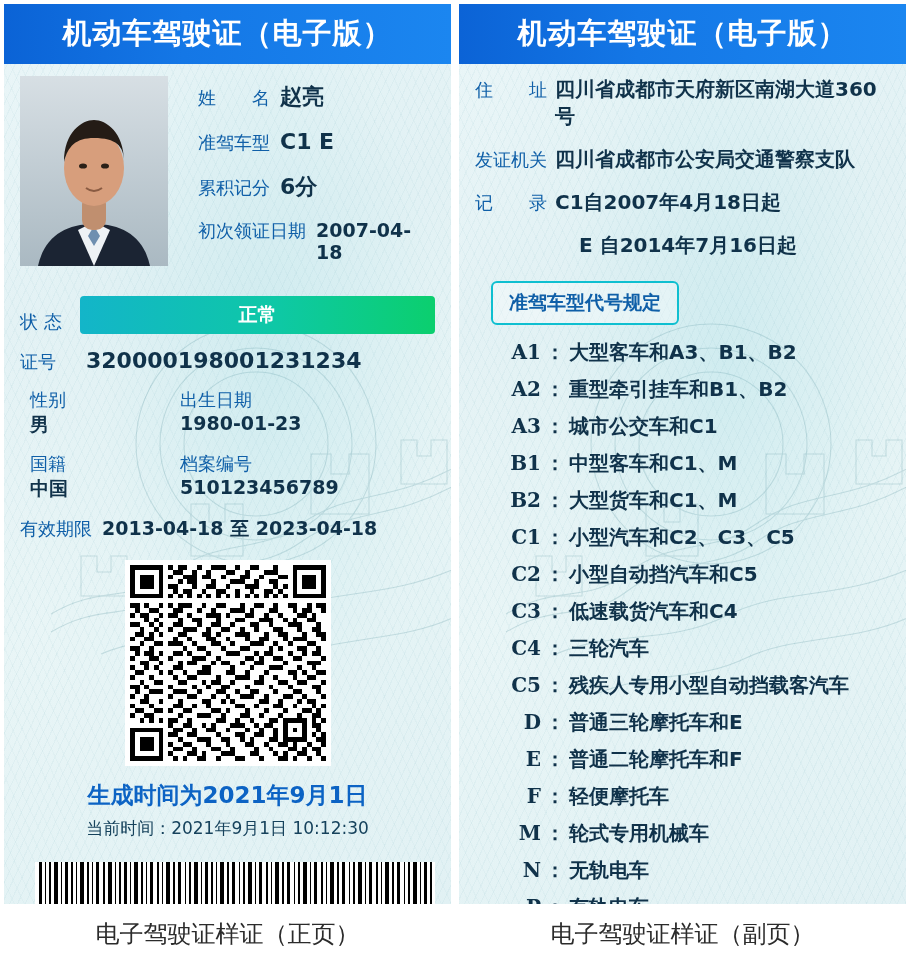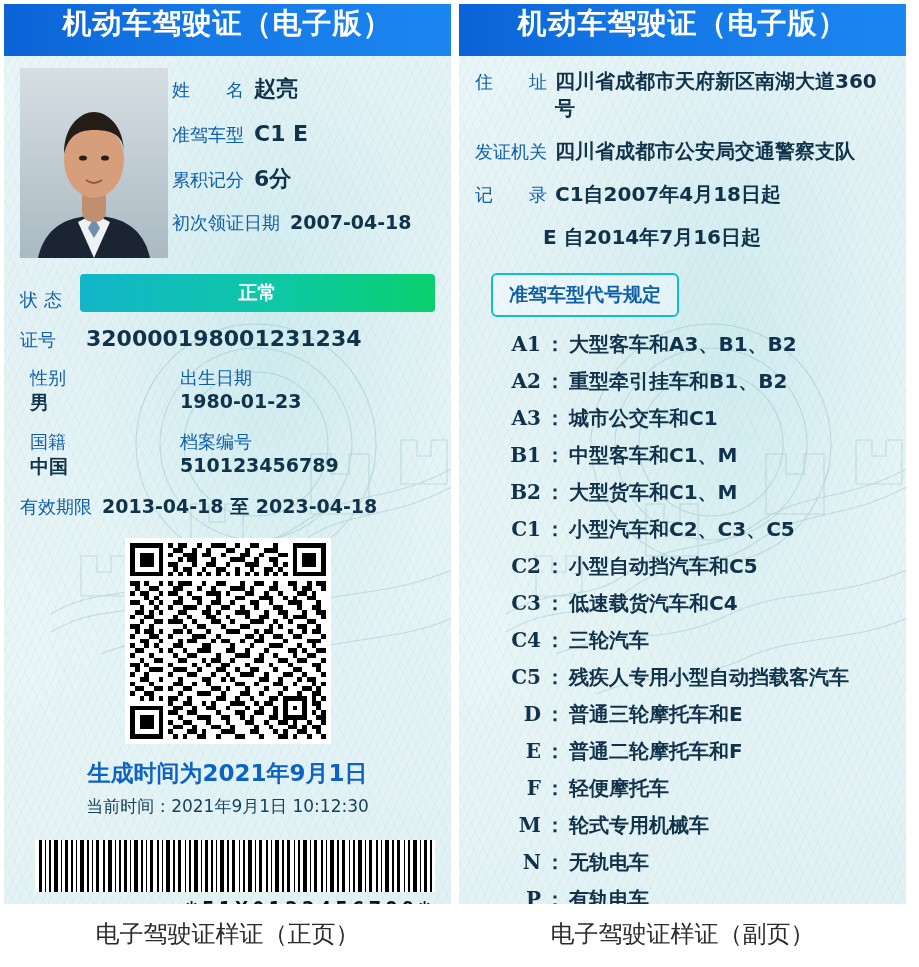--- a/index.html
+++ b/index.html
@@ -40,40 +40,40 @@
   }
   .watermark {
     position: absolute;
     right: -20px; top: 180px;
     width: 430px; height: 560px;
     opacity: 0.20;
     pointer-events: none;
   }
   .title-bar {
     position: relative;
-    height: 52px;
+    height: 60px;
     background: linear-gradient(90deg, #0b63d6 0%, #1477e6 40%, #1b86f0 100%);
-    display: flex; align-items: flex-start; justify-content: center;
+    display: flex; align-items: center; justify-content: center;
     z-index: 3;
   }
   .title-bar .title {
     color: #ffffff;
     font-size: 29px;
     font-weight: bold;
     letter-spacing: 1px;
     font-family: "DejaVu Sans", "Liberation Sans", sans-serif;
   }
   .body {
     position: relative;
     z-index: 2;
     padding: 12px 16px 0 16px;
     height: calc(100% - 62px);
   }
   
-  .top-row { display: flex; gap: 4px; }
+  .top-row { display: flex; gap: 30px; }
   .photo {
     width: 148px; height: 190px;
     background: linear-gradient(180deg,#cfd8dd 0%,#b9c6cd 100%);
     position: relative;
     overflow: hidden;
     flex: 0 0 auto;
   }
   .photo svg { display:block; width:100%; height:100%; }
   .fields { flex: 1; padding-top: 6px; }
   .f-row { display: flex; align-items: baseline; margin-bottom: 17px; }
@@ -130,21 +130,21 @@
   
   .b-row { display:flex; align-items:baseline; margin-bottom: 16px; }
   .b-label {
     color:#0f5fa8; font-size:18px; white-space:nowrap;
     font-family:"DejaVu Sans","Liberation Sans",sans-serif;
   }
   .b-val {
     color:#10324a; font-size:20px; font-weight:bold; margin-left:8px;
     font-family:"DejaVu Sans","Liberation Sans",sans-serif;
   }
-  .b-val.ind { margin-left: 68px; }
+  .b-val.ind { margin-left: 104px; }
   .chip {
     display:inline-block;
     margin: 6px 0 14px 16px;
     padding: 7px 16px;
     border: 2px solid #0fbfd0;
     border-radius: 6px;
     color:#0f5fa8; font-size:19px; font-weight:bold;
     background: rgba(255,255,255,0.35);
     font-family:"DejaVu Sans","Liberation Sans",sans-serif;
   }

